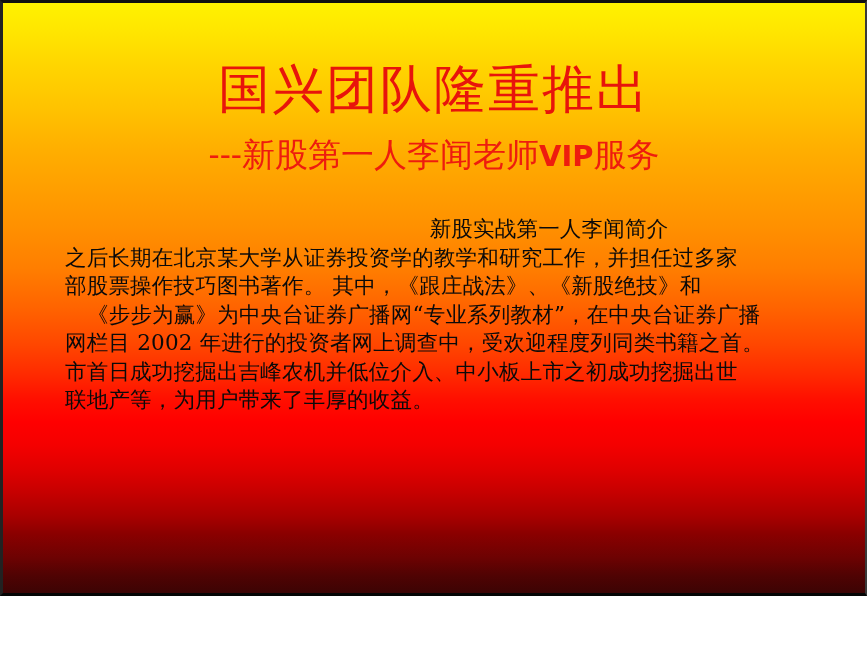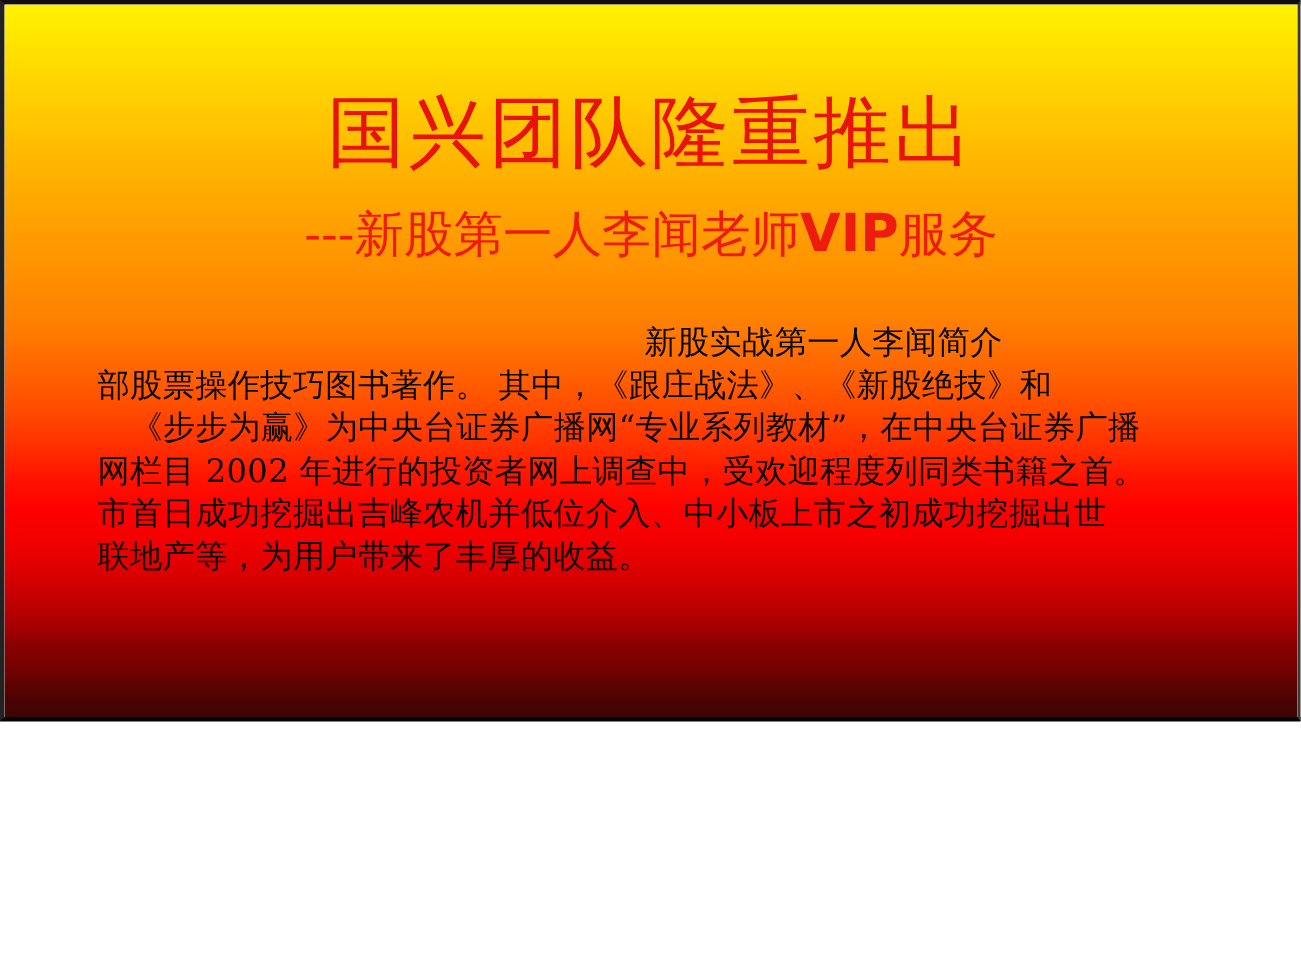--- a/index.html
+++ b/index.html
@@ -22,21 +22,21 @@
     box-sizing: border-box;
     background: #ffffff;
   }
 
   
   #slide-frame {
     position: absolute;
     left: 0px;
     top: 0px;
     width: 867px;
-    height: 481px;
+    height: 596px;
     box-sizing: border-box;
     border-top: 3px solid #101010;
     border-left: 3px solid #222222;
     border-right: 2px solid #3a3a3a;
     border-bottom: 3px solid #050505;
     overflow: hidden;
   }
 
   
   #slide-canvas {
@@ -91,21 +91,21 @@
     font-size: 33px;
     line-height: 1.2;
     color: #ee1c0e;
     margin: 18px 0 0 0;
     font-weight: 400;
     white-space: nowrap;
   }
   .slide-subtitle .vip {
     font-family: "DejaVu Sans", "Liberation Sans", sans-serif;
     font-weight: 700;
-    font-size: 35px;
+    font-size: 29px;
   }
 
   
   .body-block {
     position: absolute;
     left: 62px;
     right: 22px;
     top: 212px;
   }
   .body-line {
@@ -131,20 +131,21 @@
   <div id="slide-frame">
     <div id="slide-canvas">
 
       <div class="title-block">
         <div class="slide-title">国兴团队隆重推出</div>
         <div class="slide-subtitle"><span>---新股第一人李闻老师</span><span class="vip">VIP</span><span>服务</span></div>
       </div>
 
       <div class="body-block">
         <div class="body-line heading">新股实战第一人李闻简介</div>
+        <div class="body-line">之后长期在北京某大学从证券投资学的教学和研究工作，并担任过多家</div>
         <div class="body-line">部股票操作技巧图书著作。 其中，《跟庄战法》、《新股绝技》和</div>
         <div class="body-line indented">《步步为赢》为中央台证券广播网“专业系列教材”，在中央台证券广播</div>
         <div class="body-line">网栏目 2002 年进行的投资者网上调查中，受欢迎程度列同类书籍之首。</div>
         <div class="body-line">市首日成功挖掘出吉峰农机并低位介入、中小板上市之初成功挖掘出世</div>
         <div class="body-line">联地产等，为用户带来了丰厚的收益。</div>
       </div>
 
     </div>
   </div>
 </div>

